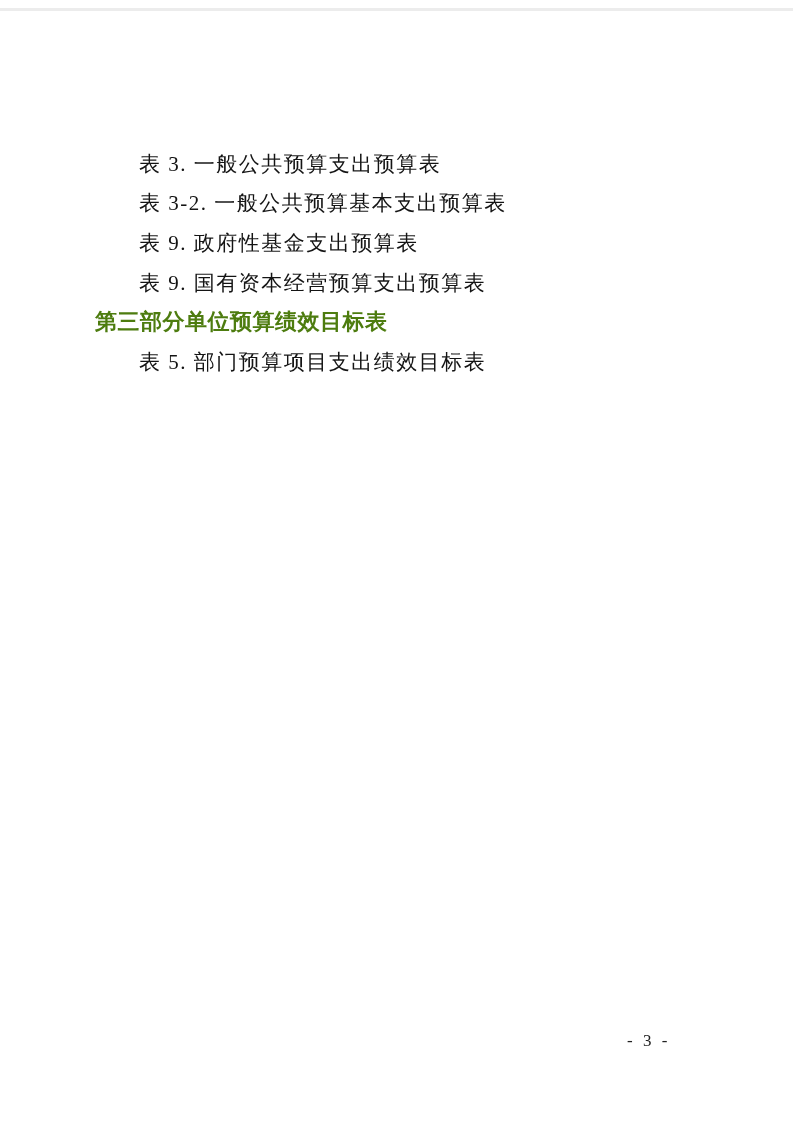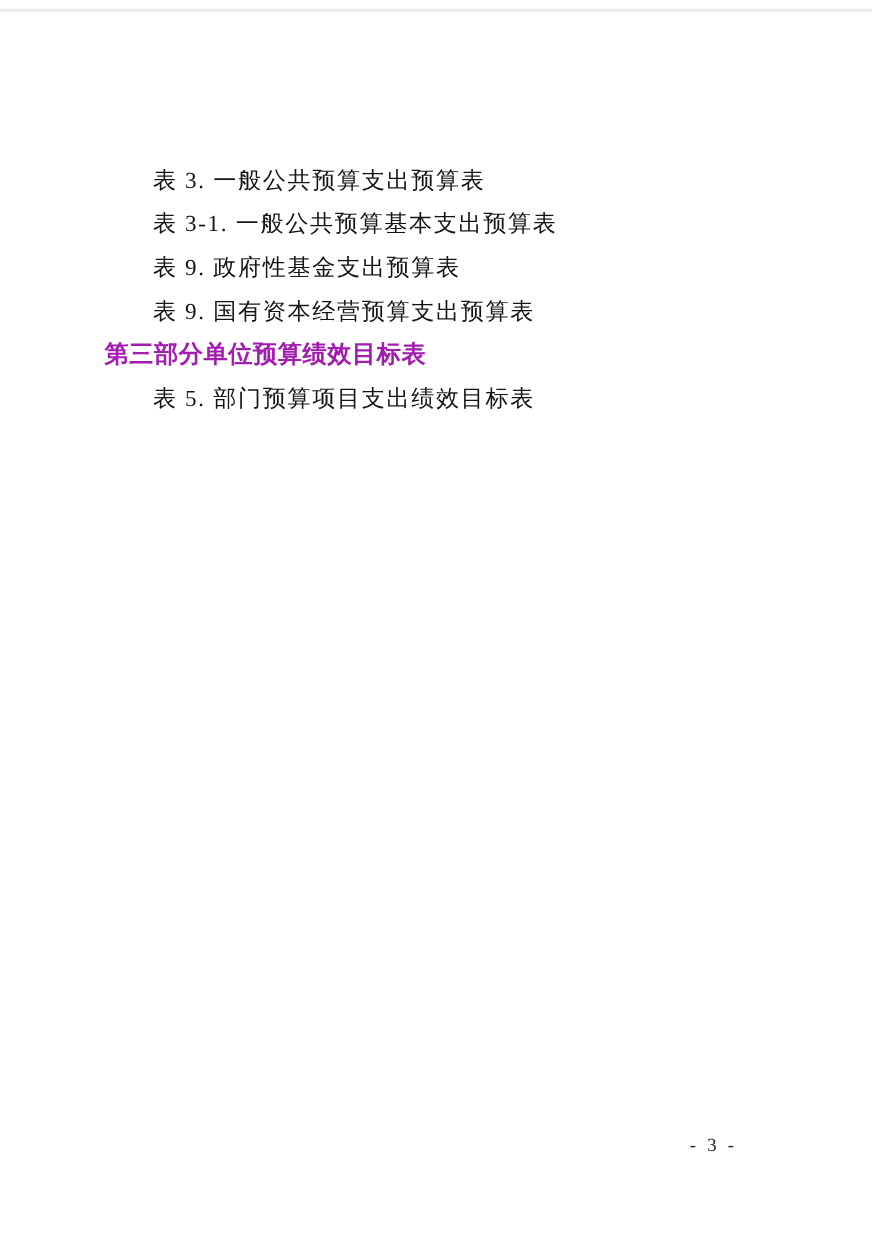--- a/index.html
+++ b/index.html
@@ -40,21 +40,21 @@
   }
   .section-heading {
     height: 39.6px;
     display: flex;
     align-items: center;
     padding-left: 95px;
     font-family: Liberation Serif, serif;
     font-weight: 700;
     font-size: 22px;
     letter-spacing: 0.5px;
-    color: #a21caf;
+    color: #4d7c0f;
     white-space: pre;
   }
   .page-number {
     position: absolute;
     top: 1031px;
     left: 627px;
     font-family: "Liberation Serif", "DejaVu Serif", serif;
     font-size: 17px;
     letter-spacing: 3px;
     color: #222222;
@@ -63,21 +63,21 @@
 </style>
 </head>
 <body>
 
 <div class="page">
 
   <div class="scan-streak"></div>
 
   <div class="toc">
     <div class="toc-line">表 3. 一般公共预算支出预算表</div>
-    <div class="toc-line">表 3-1. 一般公共预算基本支出预算表</div>
+    <div class="toc-line">表 3-2. 一般公共预算基本支出预算表</div>
     <div class="toc-line">表 9. 政府性基金支出预算表</div>
     <div class="toc-line">表 9. 国有资本经营预算支出预算表</div>
 
     <div class="section-heading">第三部分单位预算绩效目标表</div>
 
     <div class="toc-line">表 5. 部门预算项目支出绩效目标表</div>
   </div>
 
   <div class="page-number">- 3 -</div>
 

